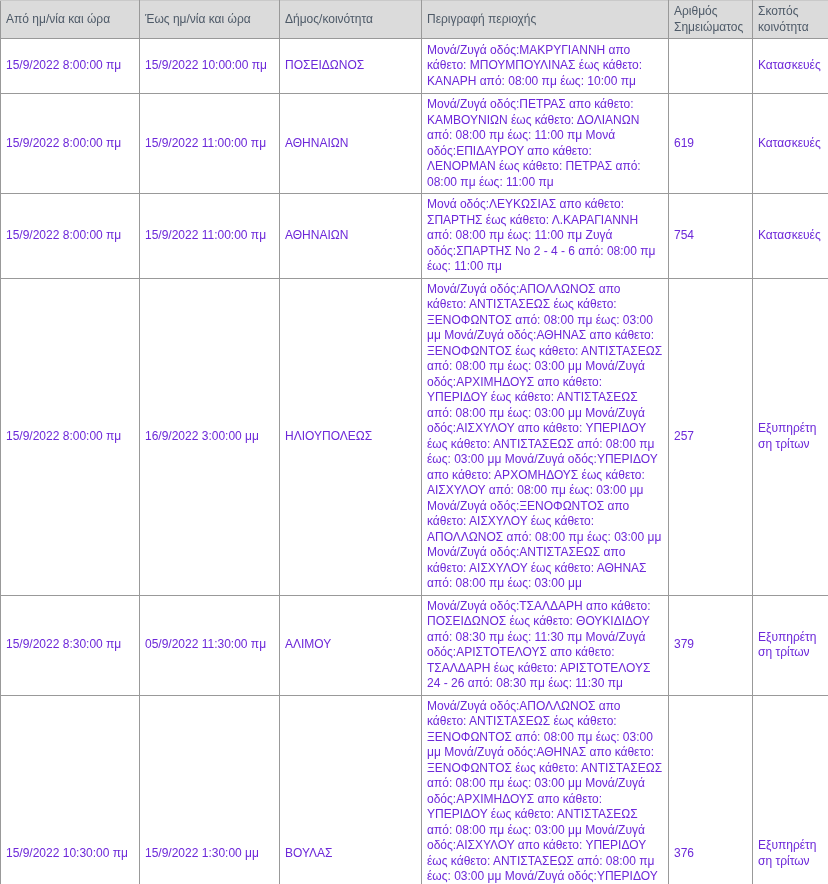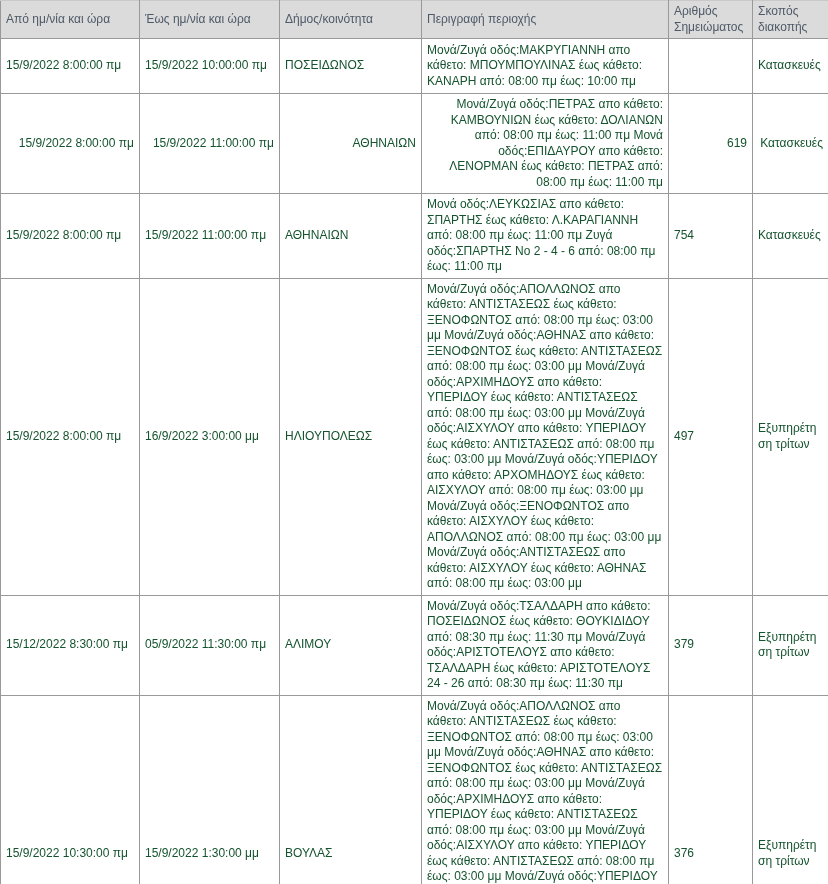--- a/index.html
+++ b/index.html
@@ -28,26 +28,26 @@
   }
   table.outage th {
     background: #dbdbdb;
     color: #4e5a68;
     font-weight: normal;
     text-align: left;
     height: 28px;
     border-top: 1px solid #c9c9c9;
   }
   table.outage td {
-    color: #14532d;
+    color: #6d28d9;
     background: #ffffff;
     text-align: left;
   }
   tr.r0 td { height: 48px; }
-  tr.r1 td { height: 85px; text-align: right; }
+  tr.r1 td { height: 85px; }
   tr.r2 td { height: 63px; }
   tr.r3 td { height: 256px; }
   tr.r4 td { height: 88px; }
   tr.r5 td { height: 266px; }
 </style>
 </head>
 <body>
 
 <table class="outage">
   <colgroup>
@@ -58,21 +58,21 @@
     <col style="width:84px">
     <col style="width:76px">
   </colgroup>
   <thead>
     <tr>
       <th>Από ημ/νία και ώρα</th>
       <th>Έως ημ/νία και ώρα</th>
       <th>Δήμος/κοινότητα</th>
       <th>Περιγραφή περιοχής</th>
       <th>Αριθμός Σημειώματος</th>
-      <th>Σκοπός διακοπής</th>
+      <th>Σκοπός κοινότητα</th>
     </tr>
   </thead>
   <tbody>
     <tr class="r0">
       <td>15/9/2022 8:00:00 πμ</td>
       <td>15/9/2022 10:00:00 πμ</td>
       <td>ΠΟΣΕΙΔΩΝΟΣ</td>
       <td>Μονά/Ζυγά οδός:ΜΑΚΡΥΓΙΑΝΝΗ απο κάθετο: ΜΠΟΥΜΠΟΥΛΙΝΑΣ έως κάθετο: ΚΑΝΑΡΗ από: 08:00 πμ έως: 10:00 πμ</td>
       <td></td>
       <td>Κατασκευές</td>
@@ -91,25 +91,25 @@
       <td>ΑΘΗΝΑΙΩΝ</td>
       <td>Μονά οδός:ΛΕΥΚΩΣΙΑΣ απο κάθετο: ΣΠΑΡΤΗΣ έως κάθετο: Λ.ΚΑΡΑΓΙΑΝΝΗ από: 08:00 πμ έως: 11:00 πμ Ζυγά οδός:ΣΠΑΡΤΗΣ Νο 2 - 4 - 6 από: 08:00 πμ έως: 11:00 πμ</td>
       <td>754</td>
       <td>Κατασκευές</td>
     </tr>
     <tr class="r3">
       <td>15/9/2022 8:00:00 πμ</td>
       <td>16/9/2022 3:00:00 μμ</td>
       <td>ΗΛΙΟΥΠΟΛΕΩΣ</td>
       <td>Μονά/Ζυγά οδός:ΑΠΟΛΛΩΝΟΣ απο κάθετο: ΑΝΤΙΣΤΑΣΕΩΣ έως κάθετο: ΞΕΝΟΦΩΝΤΟΣ από: 08:00 πμ έως: 03:00 μμ Μονά/Ζυγά οδός:ΑΘΗΝΑΣ απο κάθετο: ΞΕΝΟΦΩΝΤΟΣ έως κάθετο: ΑΝΤΙΣΤΑΣΕΩΣ από: 08:00 πμ έως: 03:00 μμ Μονά/Ζυγά οδός:ΑΡΧΙΜΗΔΟΥΣ απο κάθετο: ΥΠΕΡΙΔΟΥ έως κάθετο: ΑΝΤΙΣΤΑΣΕΩΣ από: 08:00 πμ έως: 03:00 μμ Μονά/Ζυγά οδός:ΑΙΣΧΥΛΟΥ απο κάθετο: ΥΠΕΡΙΔΟΥ έως κάθετο: ΑΝΤΙΣΤΑΣΕΩΣ από: 08:00 πμ έως: 03:00 μμ Μονά/Ζυγά οδός:ΥΠΕΡΙΔΟΥ απο κάθετο: ΑΡΧΟΜΗΔΟΥΣ έως κάθετο: ΑΙΣΧΥΛΟΥ από: 08:00 πμ έως: 03:00 μμ Μονά/Ζυγά οδός:ΞΕΝΟΦΩΝΤΟΣ απο κάθετο: ΑΙΣΧΥΛΟΥ έως κάθετο: ΑΠΟΛΛΩΝΟΣ από: 08:00 πμ έως: 03:00 μμ Μονά/Ζυγά οδός:ΑΝΤΙΣΤΑΣΕΩΣ απο κάθετο: ΑΙΣΧΥΛΟΥ έως κάθετο: ΑΘΗΝΑΣ από: 08:00 πμ έως: 03:00 μμ</td>
-      <td>497</td>
+      <td>257</td>
       <td>Εξυπηρέτηση τρίτων</td>
     </tr>
     <tr class="r4">
-      <td>15/12/2022 8:30:00 πμ</td>
+      <td>15/9/2022 8:30:00 πμ</td>
       <td>05/9/2022 11:30:00 πμ</td>
       <td>ΑΛΙΜΟΥ</td>
       <td>Μονά/Ζυγά οδός:ΤΣΑΛΔΑΡΗ απο κάθετο: ΠΟΣΕΙΔΩΝΟΣ έως κάθετο: ΘΟΥΚΙΔΙΔΟΥ από: 08:30 πμ έως: 11:30 πμ Μονά/Ζυγά οδός:ΑΡΙΣΤΟΤΕΛΟΥΣ απο κάθετο: ΤΣΑΛΔΑΡΗ έως κάθετο: ΑΡΙΣΤΟΤΕΛΟΥΣ 24 - 26 από: 08:30 πμ έως: 11:30 πμ</td>
       <td>379</td>
       <td>Εξυπηρέτηση τρίτων</td>
     </tr>
     <tr class="r5">
       <td>15/9/2022 10:30:00 πμ</td>
       <td>15/9/2022 1:30:00 μμ</td>
       <td>ΒΟΥΛΑΣ</td>

